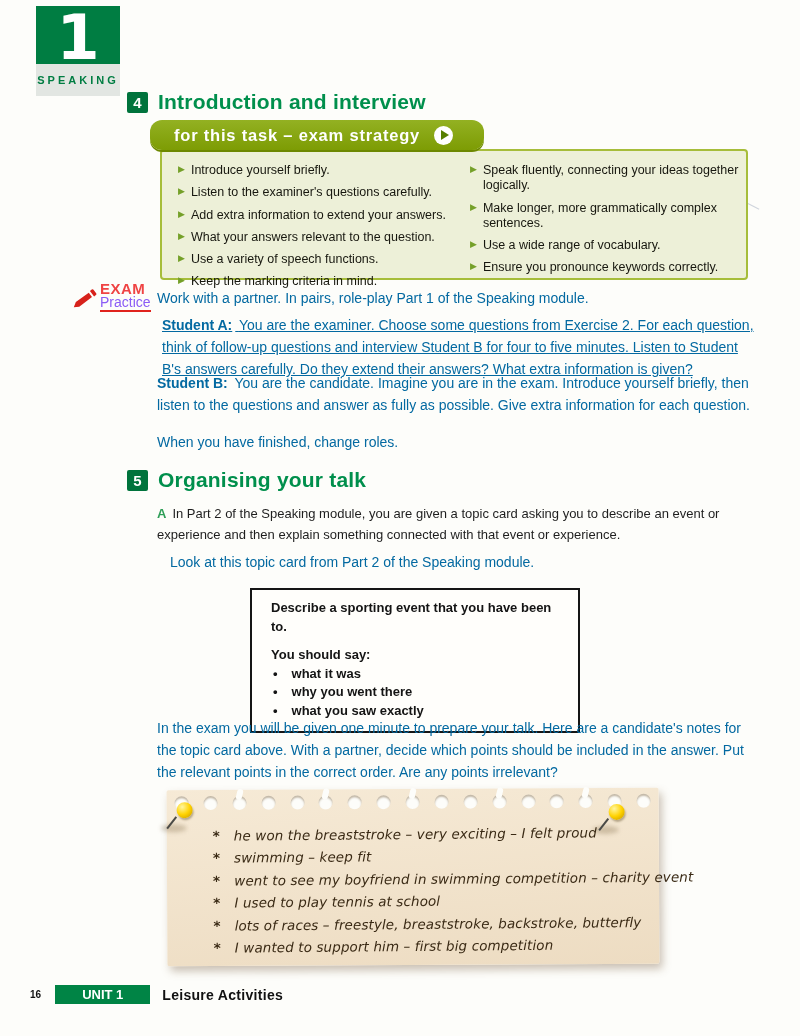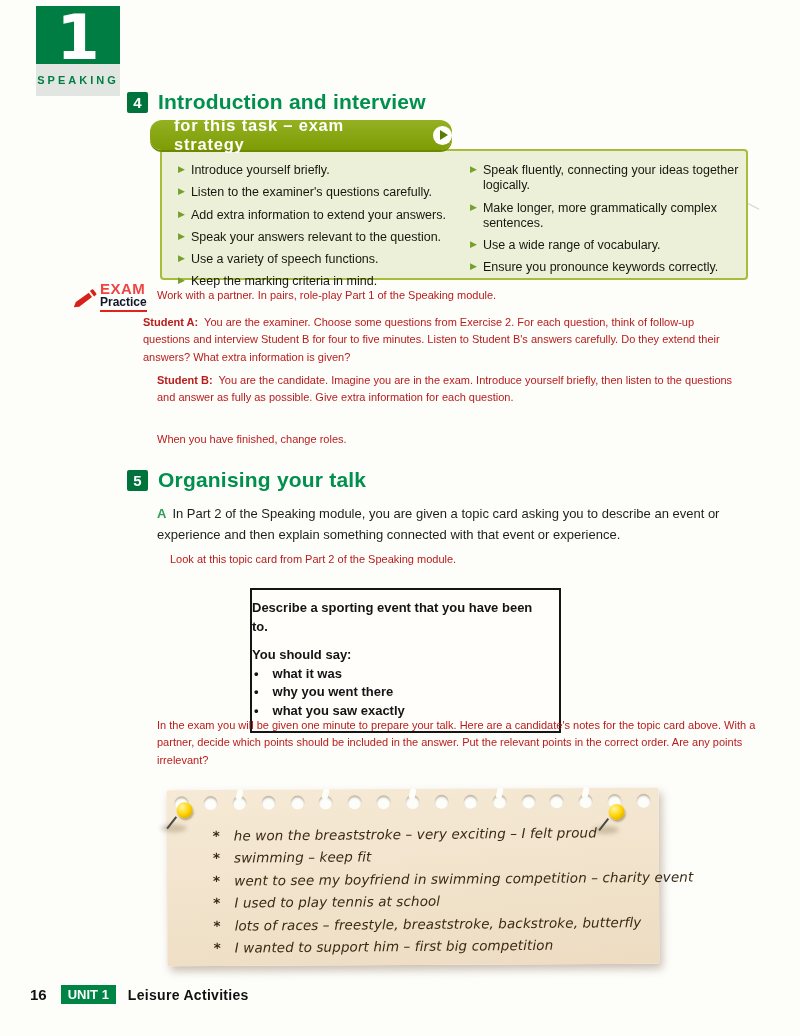--- a/index.html
+++ b/index.html
@@ -21,53 +21,53 @@
   .sec-title{color:#008f4c;font-size:21px;font-weight:600;letter-spacing:0.2px;}
 
   
   .curl-line{position:absolute;left:648px;top:152px;width:125px;height:1px;background:#cfd4dc;
              transform:rotate(27deg);transform-origin:left top;}
   .strategy-box{position:absolute;left:160px;top:149px;width:584px;height:127px;background:#edf0d8;
                 border:2px solid #a6bd3a;border-radius:4px;display:flex;}
   .strategy-col{list-style:none;margin:12px 0 0 0;padding:0 0 0 16px;width:290px;}
   .strategy-col li{display:flex;font-size:12.5px;font-weight:500;color:#17170f;line-height:1.22;margin-bottom:7px;}
   .tri{color:#75a029;font-size:9px;margin-right:6px;position:relative;top:1px;flex:0 0 auto;}
-  .strategy-banner{position:absolute;left:150px;top:120px;width:302px;height:30px;
+  .strategy-banner{position:absolute;left:150px;top:120px;width:334px;height:30px;
                    background:linear-gradient(#93b122,#7d9c04);border-radius:12px;
                    box-shadow:0 2px 0 #6d8800;display:flex;align-items:center;}
   .strategy-banner .blabel{color:#fff;font-weight:bold;font-size:16.5px;letter-spacing:0.8px;margin-left:24px;}
   .play-icon{width:19px;height:19px;background:#fff;border-radius:50%;margin-left:14px;
              display:flex;align-items:center;justify-content:center;}
   .play-tri{width:0;height:0;border-left:8px solid #567e00;border-top:5px solid transparent;
             border-bottom:5px solid transparent;margin-left:3px;}
 
   
   .exam-badge{position:absolute;left:74px;top:282px;display:flex;align-items:flex-start;}
   .pencil{width:24px;height:24px;margin-top:4px;transform:rotate(8deg);}
   .exam-words{margin-left:2px;border-bottom:2px solid #e0231d;padding-bottom:1px;}
   .exam-words .l1{color:#ef4444;font-weight:bold;font-size:15px;letter-spacing:0.5px;line-height:14px;}
-  .exam-words .l2{color:#0f172a;font-weight:bold;font-size:12px;line-height:13px;}
-
-  
-  .body{position:absolute;font-size:11px;line-height:1.58;color:#b91c1c;margin:0;}
+  .exam-words .l2{color:#8b5cf6;font-weight:normal;font-size:14px;line-height:13px;}
+
+  
+  .body{position:absolute;font-size:14px;line-height:1.58;color:#0369a1;margin:0;}
   .body b{padding-right:3px;}
   .p-intro{left:157px;top:287px;width:600px;}
-  .p-sa{left:143px;top:314px;width:594px;}
+  .p-sa{left:162px;top:314px;width:594px;text-decoration:underline;}
   .p-sb{left:157px;top:372px;width:594px;}
   .p-close{left:157px;top:431px;width:594px;}
   .p-note{left:157px;top:717px;width:600px;}
 
   
   .item-a{position:absolute;left:157px;top:504px;width:598px;font-size:13px;line-height:1.58;}
   .item-a .lbl{color:#2e9e57;font-weight:bold;float:left;margin-right:6px;}
   .p-look{left:170px;top:551px;width:560px;}
 
   
   .topic-card{position:absolute;left:250px;top:588px;width:294px;background:#fffefb;
-              border:2px solid #151515;padding:9px 13px 10px 0;}
+              border:2px solid #151515;padding:9px 13px 10px 19px;}
   .topic-card p{margin:0;font-size:13px;font-weight:bold;color:#141414;line-height:1.45;}
   .topic-card .tc-title{margin-bottom:9px;}
   .topic-card ul{list-style:none;margin:0;padding:0;}
   .topic-card li{display:flex;font-size:13px;font-weight:bold;color:#141414;line-height:1.45;}
   .dot{margin:0 14px 0 2px;}
 
   
   .notepad{position:absolute;left:167px;top:789px;width:492px;height:176px;
            background:linear-gradient(175deg,#f6ead6,#eddcc2);
            box-shadow:3px 5px 9px rgba(110,80,50,.35);transform:rotate(-0.3deg);border-radius:2px;}
@@ -84,22 +84,22 @@
   .pin::before{content:"";position:absolute;left:-16px;top:22px;width:26px;height:8px;border-radius:50%;
                background:rgba(120,95,60,.30);filter:blur(2px);}
   .pin-left{left:10px;top:12px;} .pin-right{right:34px;top:16px;}
   .notes{list-style:none;margin:0;padding:34px 6px 0 46px;transform:rotate(-0.2deg);}
   .notes li{display:flex;white-space:nowrap;font-family:"DejaVu Sans",sans-serif;font-style:italic;
             font-size:13.5px;color:#3a2a15;line-height:1.66;letter-spacing:0.1px;}
   .ast{margin-right:14px;font-style:normal;font-weight:bold;}
 
   
   .footer{position:absolute;left:30px;top:985px;display:flex;align-items:center;}
-  .pageno{font-weight:bold;font-size:15px;color:#111;}
-  .unit-badge{background:#008445;color:#fff;font-weight:bold;font-size:13px;padding:2px 7px;margin:0 12px 0 14px;}
+  .pageno{font-weight:bold;font-size:10px;color:#111;}
+  .unit-badge{background:#008445;color:#fff;font-weight:bold;font-size:13px;padding:2px 27px;margin:0 12px 0 14px;}
   .unit-title{font-weight:bold;font-size:14px;color:#111;letter-spacing:0.3px;}
 </style>
 </head>
 <body>
 
 <div class="page">
 
   <div class="unit-tile">
     <div class="unit-num">1</div>
     <div class="unit-label">SPEAKING</div>
@@ -121,21 +121,21 @@
       <li>
           <span class="tri">▶</span>
           <span>Listen to the examiner's questions carefully.</span>
         </li>
       <li>
           <span class="tri">▶</span>
           <span>Add extra information to extend your answers.</span>
         </li>
       <li>
           <span class="tri">▶</span>
-          <span>Speak your answers relevant to the question.</span>
+          <span>What your answers relevant to the question.</span>
         </li>
       <li>
           <span class="tri">▶</span>
           <span>Use a variety of speech functions.</span>
         </li>
       <li>
           <span class="tri">▶</span>
           <span>Keep the marking criteria in mind.</span>
         </li>
     </ul>

